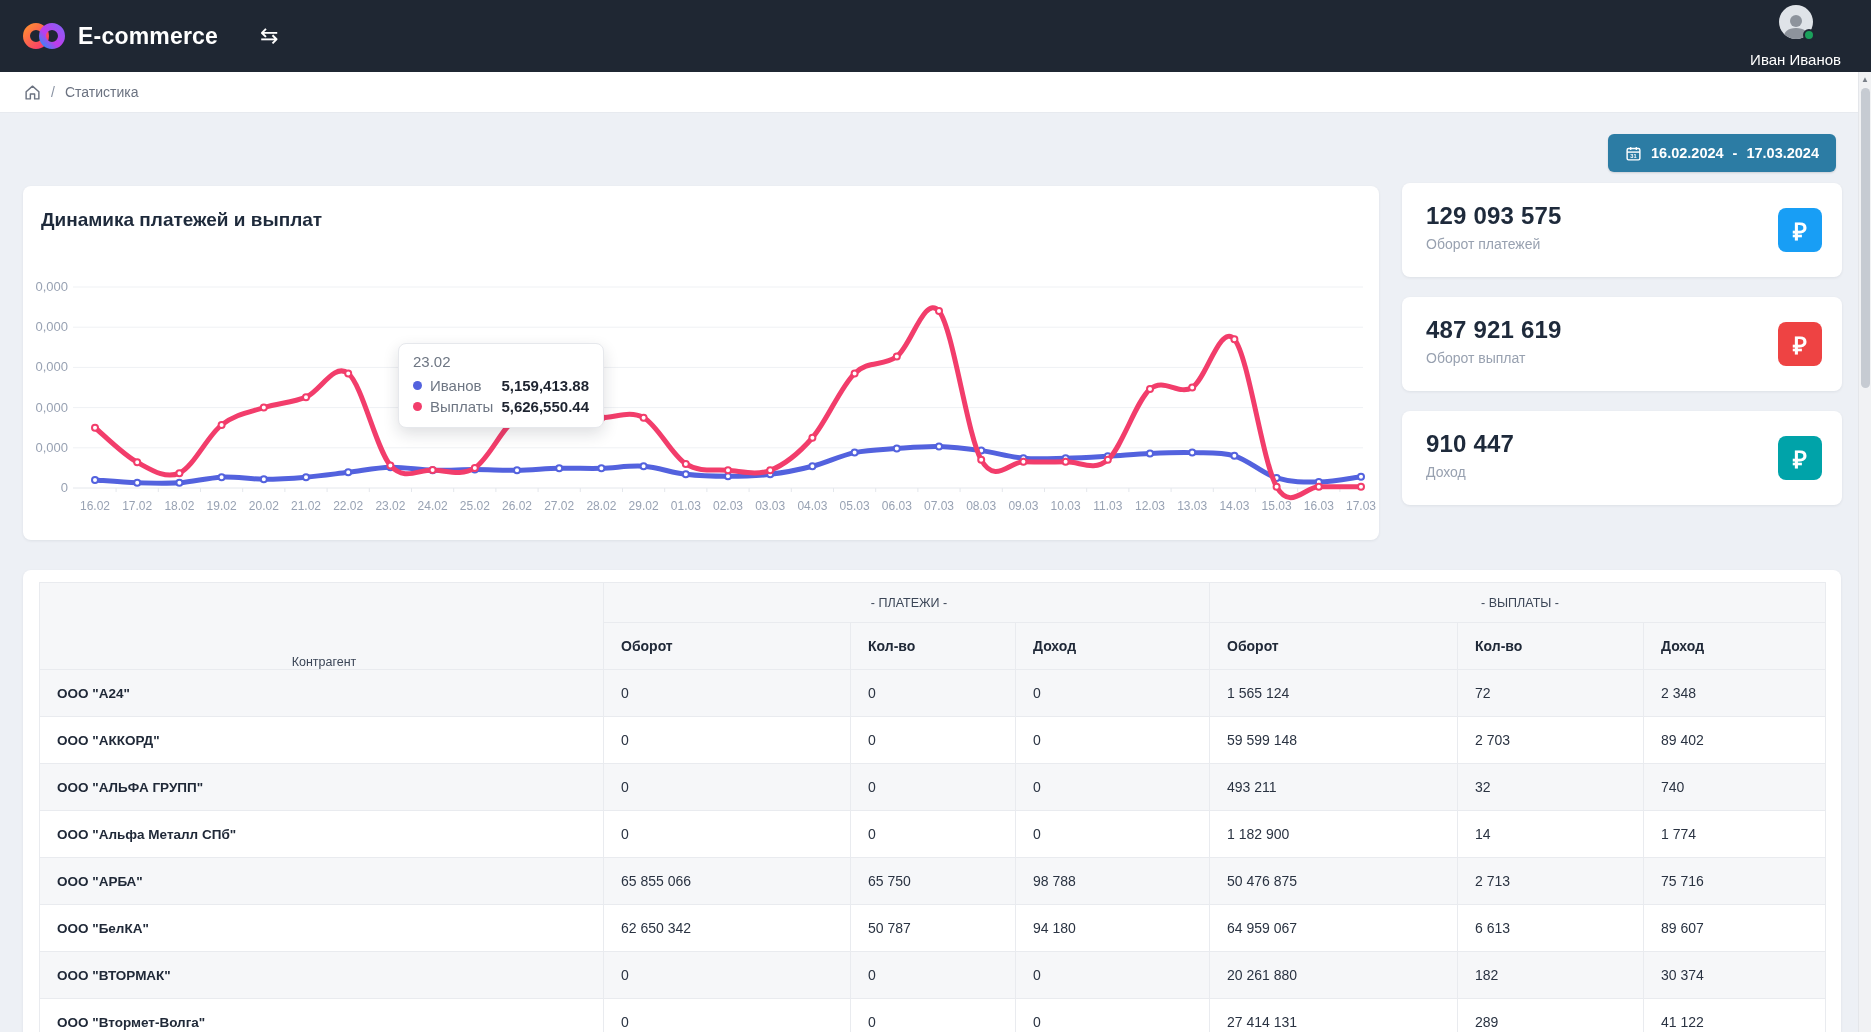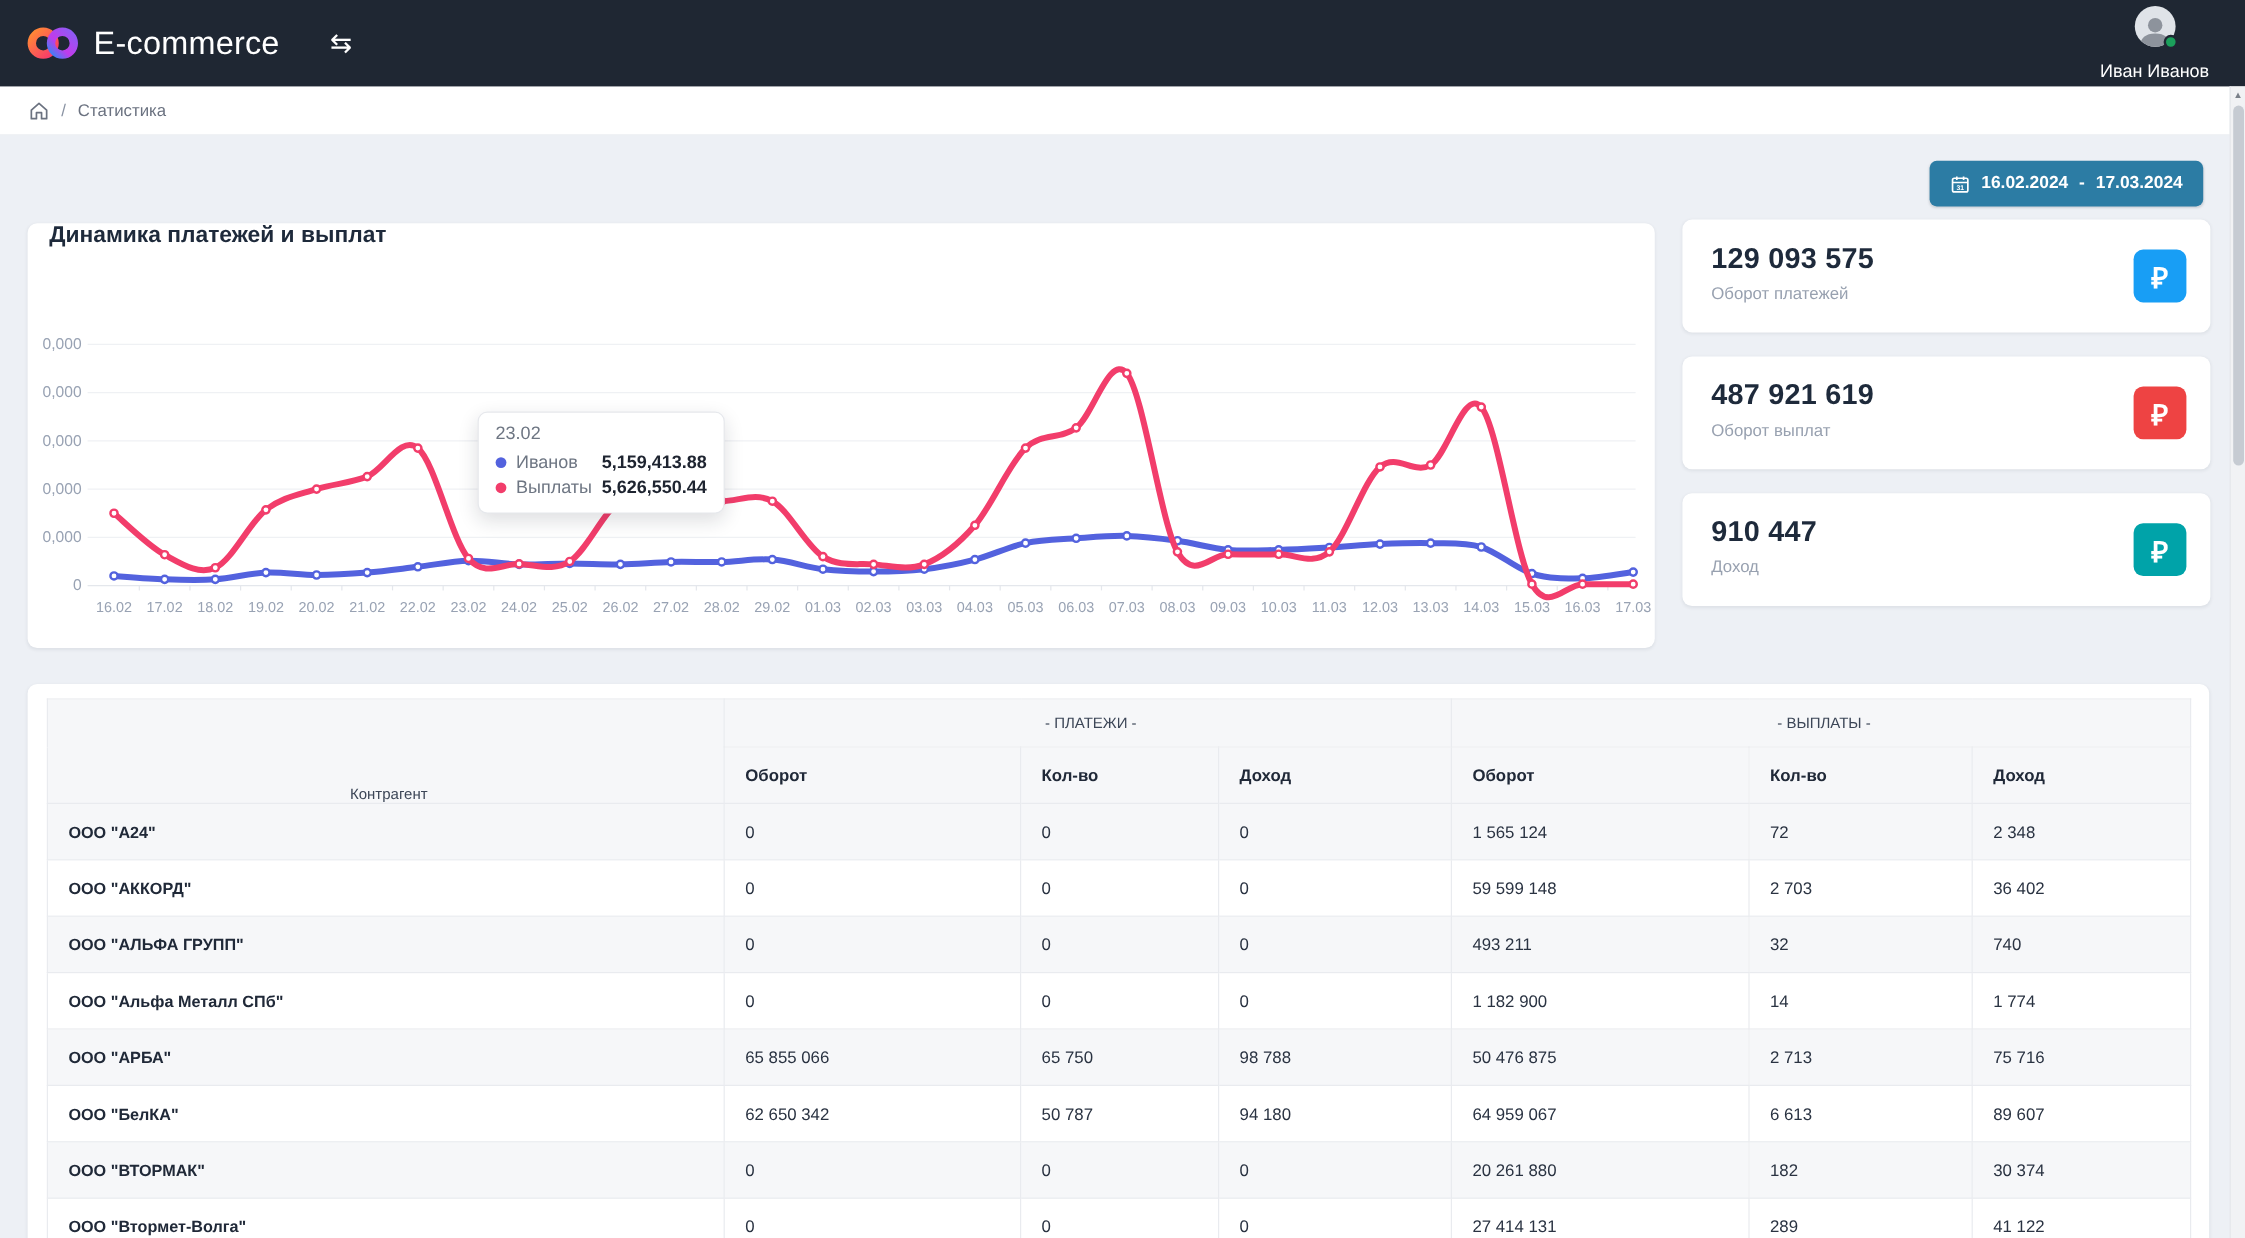--- a/index.html
+++ b/index.html
@@ -4,21 +4,21 @@
 <style>
   * { margin:0; padding:0; box-sizing:border-box; }
   html,body { width:1871px; height:1032px; overflow:hidden; background:#EDF0F5;
               font-family:"Liberation Sans", sans-serif; }
   .page { position:relative; width:1871px; height:1032px; }
 
   
   .navbar { position:absolute; left:0; top:0; width:1871px; height:72px;
             background:#1F2733; display:flex; align-items:center; z-index:30; }
   .brand { display:flex; align-items:center; gap:12px; margin-left:22px; }
-  .brand-title { color:#fff; font-size:27px; font-weight:400; letter-spacing:.2px; }
+  .brand-title { color:#fff; font-size:23px; font-weight:700; letter-spacing:.2px; }
   .collapse-btn { margin-left:42px; color:#fff; font-size:22px; cursor:pointer; line-height:1; }
   .nav-right { margin-left:auto; margin-right:30px; display:flex; align-items:center; gap:12px;flex-direction:column; }
   .avatar-wrap { position:relative; width:34px; height:34px; }
   .avatar { width:34px; height:34px; border-radius:50%; background:#dfe3e8; overflow:hidden;
             display:flex; align-items:flex-end; justify-content:center; }
   .status-dot { position:absolute; right:-2px; bottom:-2px; width:12px; height:12px;
                 border-radius:50%; background:#1BA05B; border:2px solid #1F2733; }
   .user-name { color:#fff; font-size:15px; }
 
   
@@ -32,21 +32,21 @@
   .date-btn { position:absolute; left:1608px; top:134px; width:228px; height:38px;
               background:#2C7CA4; border:none; border-radius:6px; color:#fff;
               font-family:"Liberation Sans", sans-serif; font-size:14.5px; font-weight:600;
               display:flex; align-items:center; justify-content:center; gap:9px; cursor:pointer;
               box-shadow:0 1px 2px rgba(16,24,40,.15); }
 
   
   .card { position:absolute; background:#fff; border-radius:8px;
           box-shadow:0 1px 3px rgba(16,24,40,.07); }
   .chart-card { left:23px; top:186px; width:1356px; height:354px; }
-  .chart-title { position:absolute; left:18px; top:0; font-size:19px; font-weight:700;
+  .chart-title { position:absolute; left:18px; top:23px; font-size:19px; font-weight:700;
                  color:#1E2A3B; }
   .chart-svg { position:absolute; left:0; top:0; }
 
   
   .tooltip { position:absolute; left:398px; top:343px; width:206px; background:#fff;
              border:1px solid #E6E8EC; border-radius:8px; z-index:10;
              box-shadow:0 6px 16px rgba(20,25,40,.14); padding:9px 0 10px; }
   .tt-title { color:#6E7683; font-size:15px; padding:0 14px 5px; }
   .tt-row { display:flex; align-items:center; padding:2px 14px; gap:8px; }
   .tt-dot { width:9px; height:9px; border-radius:50%; flex:0 0 9px; }
@@ -364,21 +364,21 @@
             <td>72</td>
             <td>2 348</td>
           </tr>
           <tr>
             <td class="c-name">ООО "АККОРД"</td>
             <td>0</td>
             <td>0</td>
             <td>0</td>
             <td>59 599 148</td>
             <td>2 703</td>
-            <td>36 402</td>
+            <td>89 402</td>
           </tr>
           <tr>
             <td class="c-name">ООО "АЛЬФА ГРУПП"</td>
             <td>0</td>
             <td>0</td>
             <td>0</td>
             <td>493 211</td>
             <td>32</td>
             <td>740</td>
           </tr>

